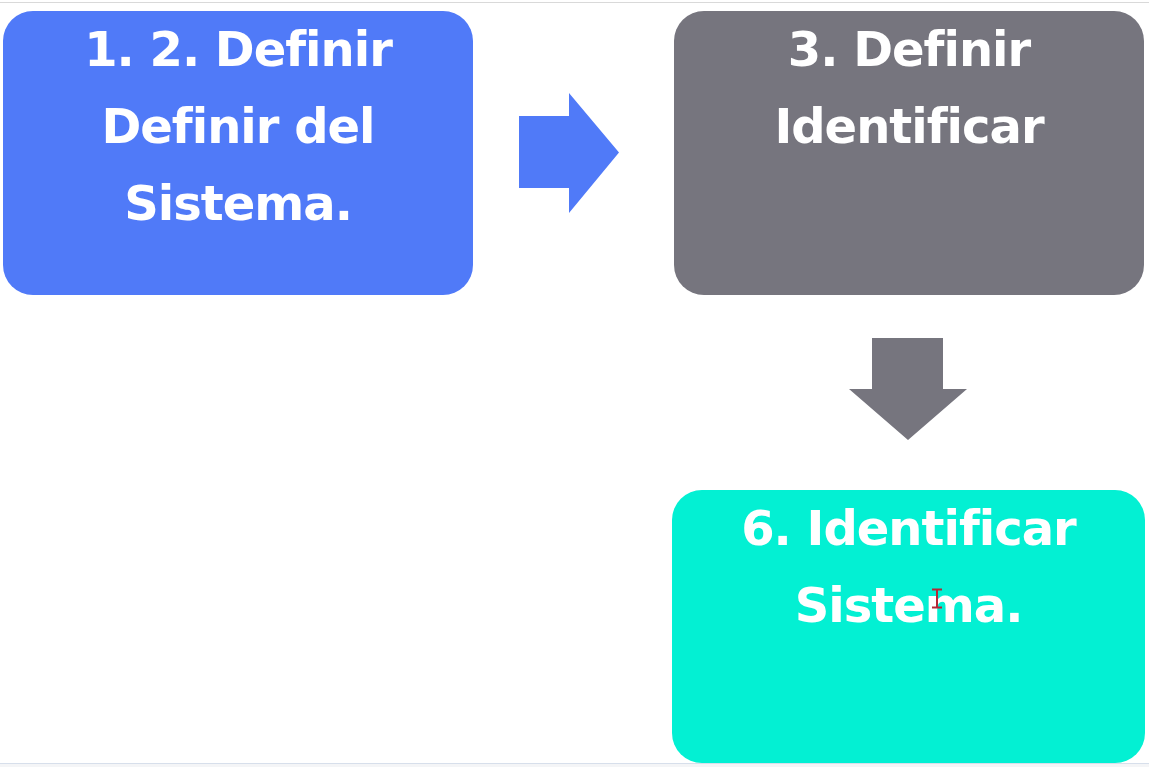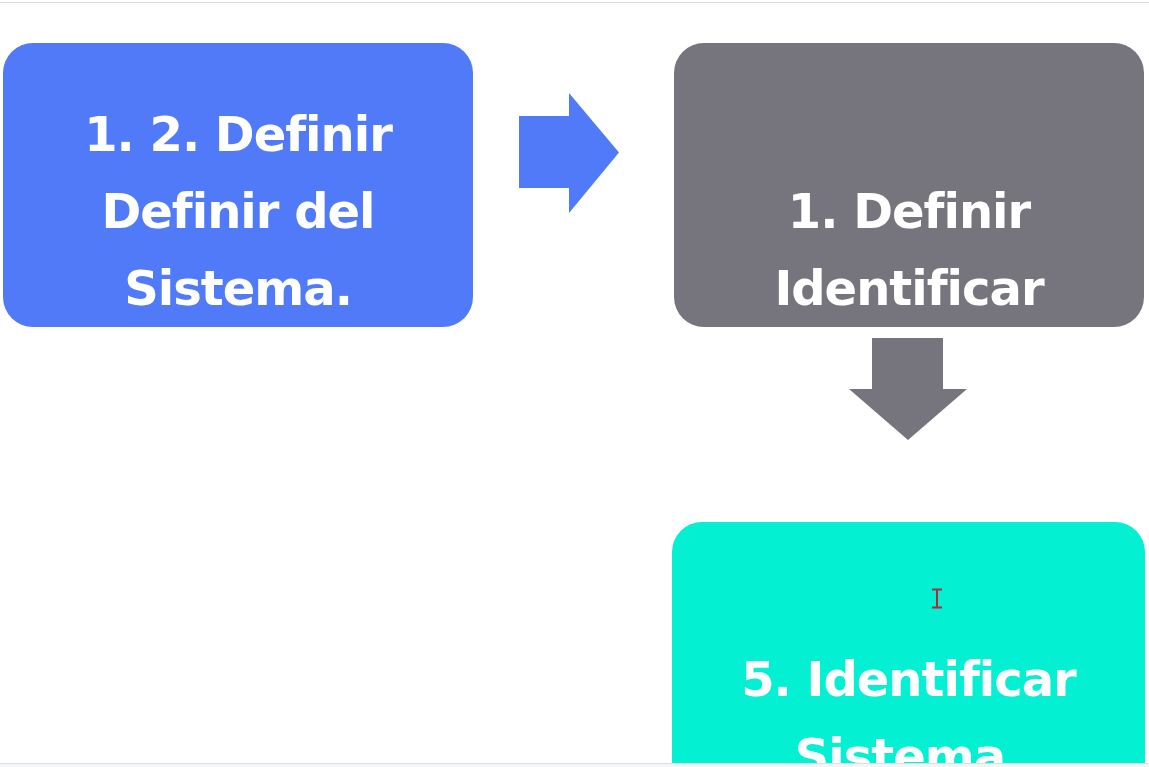--- a/index.html
+++ b/index.html
@@ -24,24 +24,23 @@
     position: absolute;
     left: 0; bottom: 0;
     width: 100%; height: 4px;
     border-top: 1px solid transparent;
     box-sizing: border-box;
   }
   .step-box {
     position: absolute;
     border-radius: 30px;
     display: flex;
-    align-items: flex-end;
+    align-items: flex-start;
     justify-content: center;
     text-align: center;
-    margin-top: 32px;
   }
   .step-box .step-lines {
     font-weight: 800;
     font-size: 48px;
     line-height: 77px;
     letter-spacing: -1px;
   }
   .box-scope     { left: 3px;   top: 11px;  width: 470px; height: 284px; }
   .box-structure { left: 674px; top: 11px;  width: 470px; height: 284px; }
   .box-roles     { left: 672px; top: 490px; width: 473px; height: 273px; }
@@ -71,32 +70,32 @@
       <div>Sistema.</div>
     </div>
   </div>
 
   <svg class="arrow arrow-right" viewBox="0 0 101 120" preserveAspectRatio="none">
     <polygon points="0,23 50,23 50,0 100,59.5 50,120 50,95 0,95" fill="#507af8"></polygon>
   </svg>
 
   <div class="step-box box-structure" style="background: rgb(118, 117, 126); color: rgb(255, 255, 255);">
     <div class="step-lines">
-      <div>1. Definir</div>
+      <div>3. Definir</div>
       <div>Identificar</div>
     </div>
   </div>
 
   <svg class="arrow arrow-down" viewBox="0 0 118 102" preserveAspectRatio="none">
     <polygon points="23,0 94,0 94,51 118,51 59,102 0,51 23,51" fill="#76757e"></polygon>
   </svg>
 
   <div class="step-box box-roles" style="background: rgb(3, 240, 211); color: rgb(255, 255, 255);">
     <div class="step-lines">
-      <div>5. Identificar</div>
+      <div>6. Identificar</div>
       <div>Sistema.</div>
     </div>
   </div>
 
   <svg class="text-cursor" viewBox="0 0 14 21" preserveAspectRatio="none">
     <g stroke-width="2" fill="none" stroke="#b52736">
       <line x1="2" y1="1.5" x2="12" y2="1.5"></line>
       <line x1="7" y1="1.5" x2="7" y2="19.5"></line>
       <line x1="2" y1="19.5" x2="12" y2="19.5"></line>
     </g>

